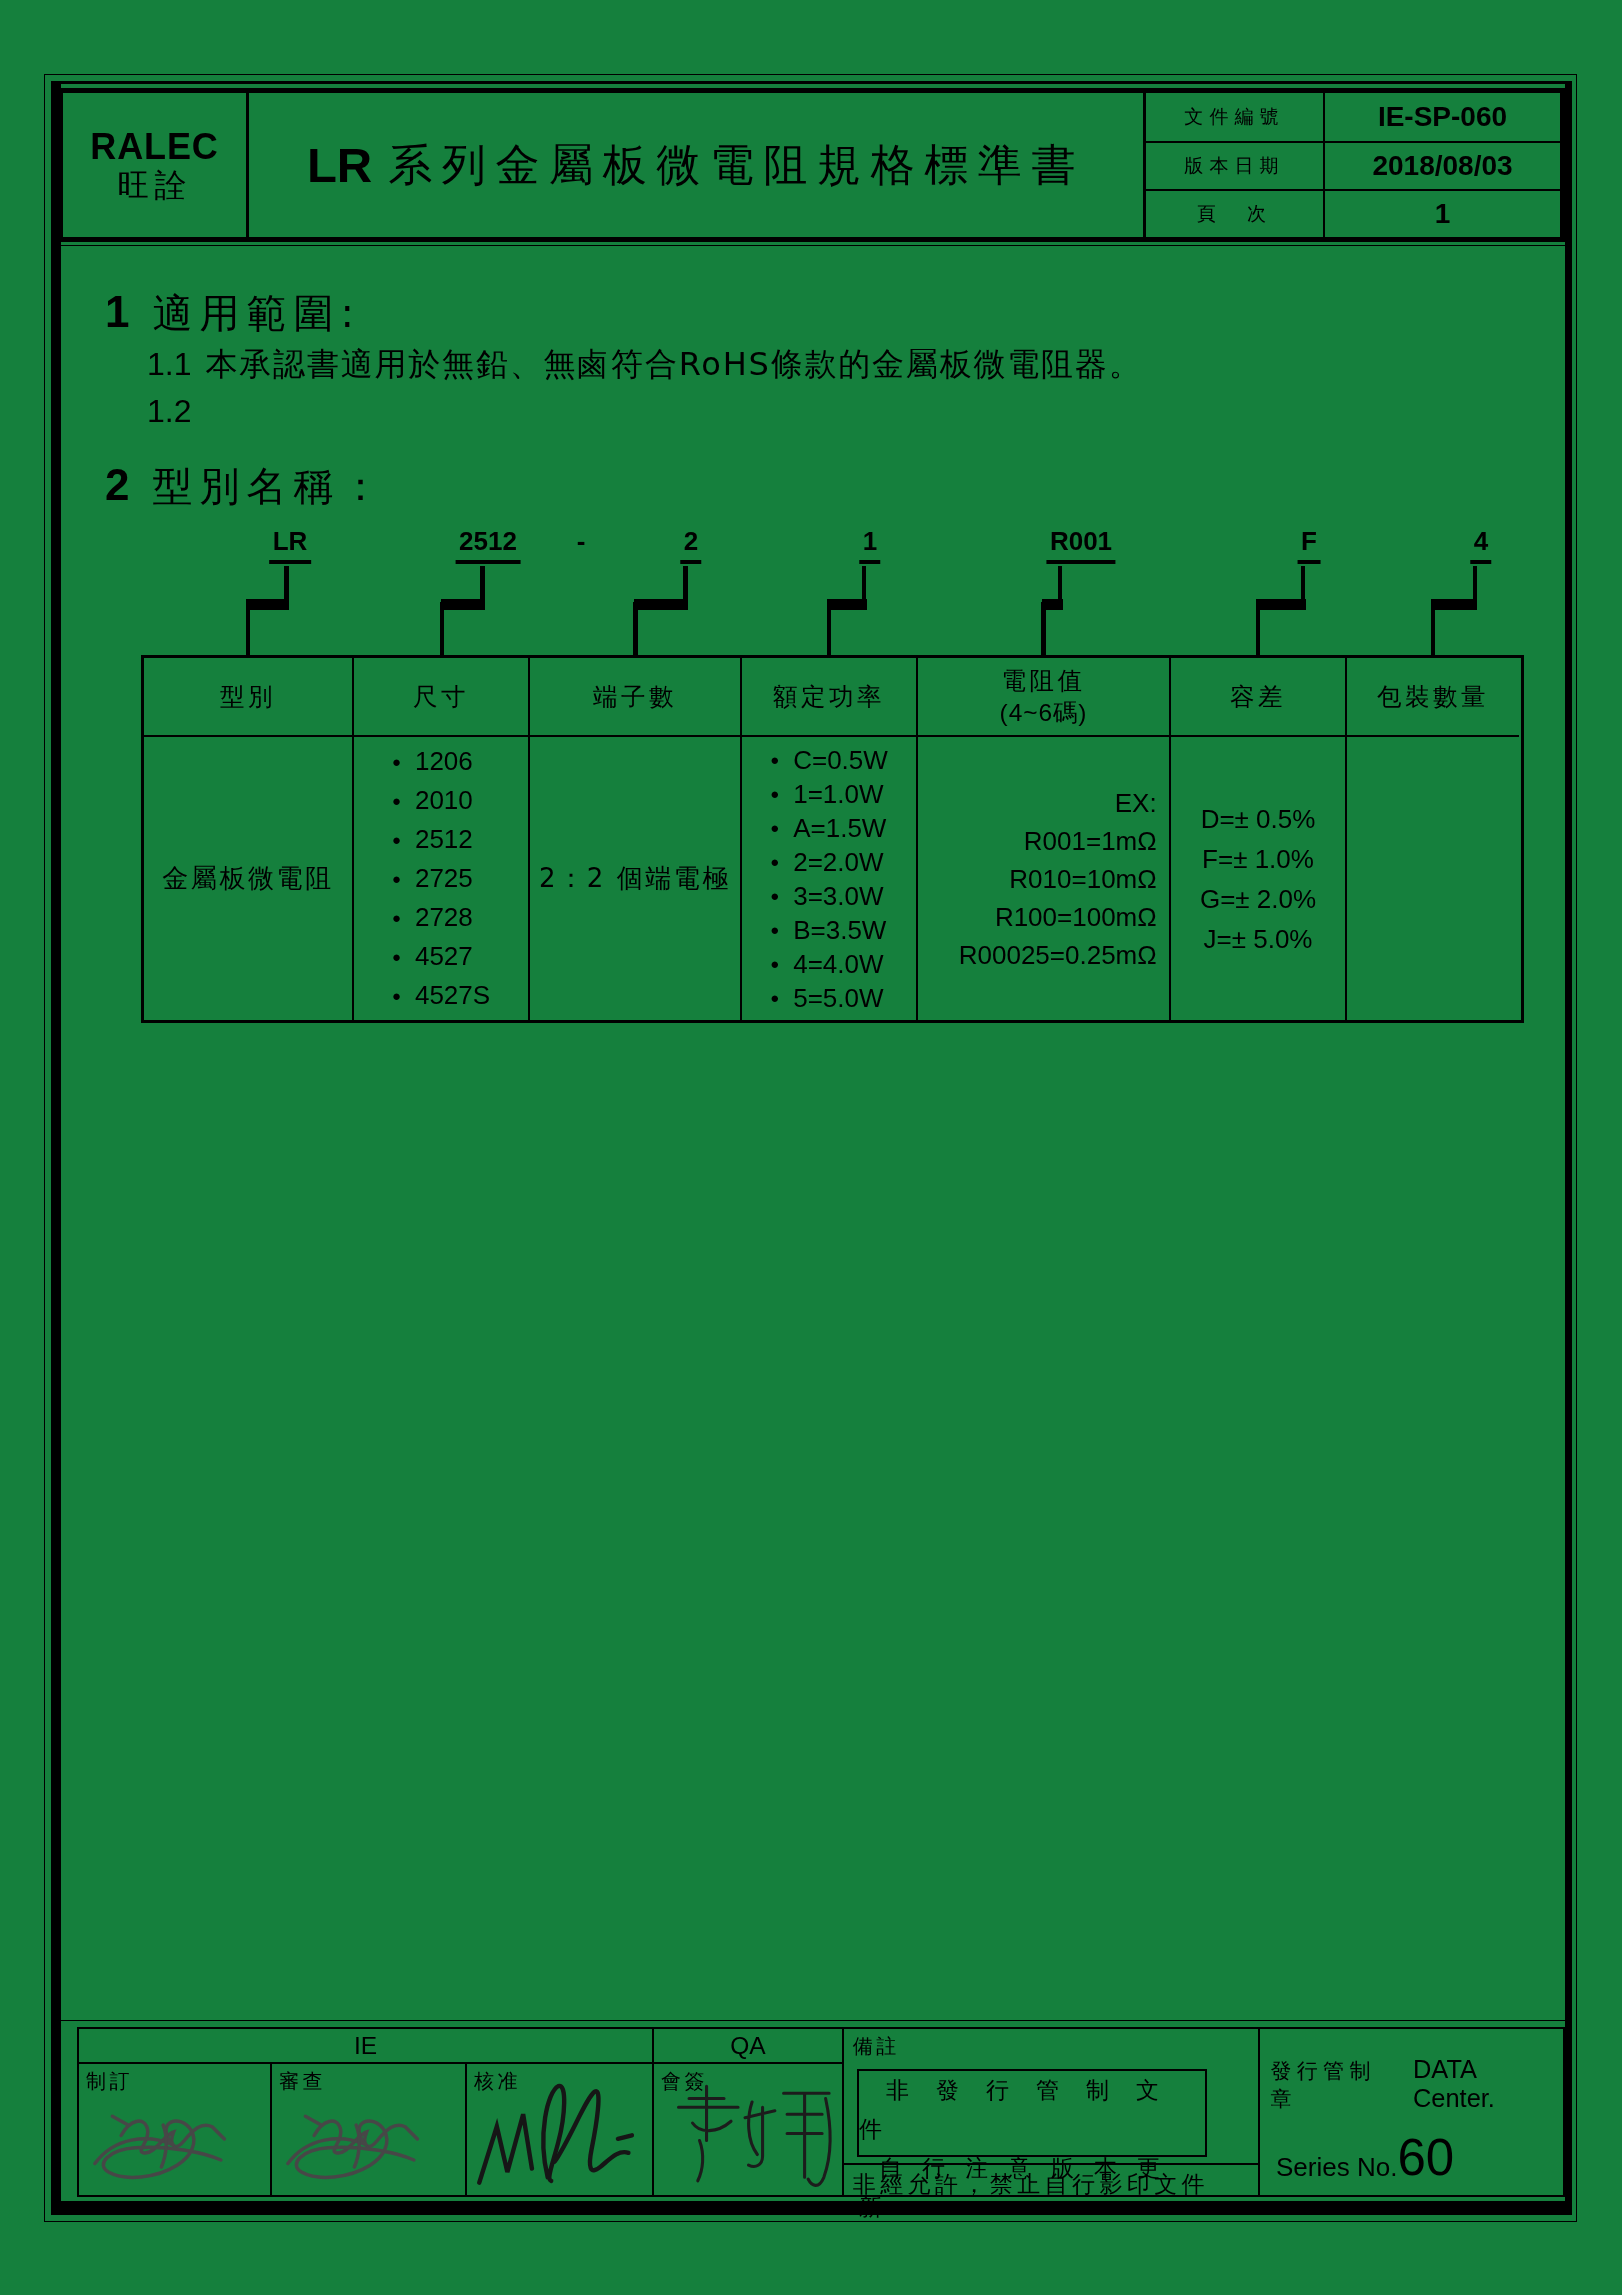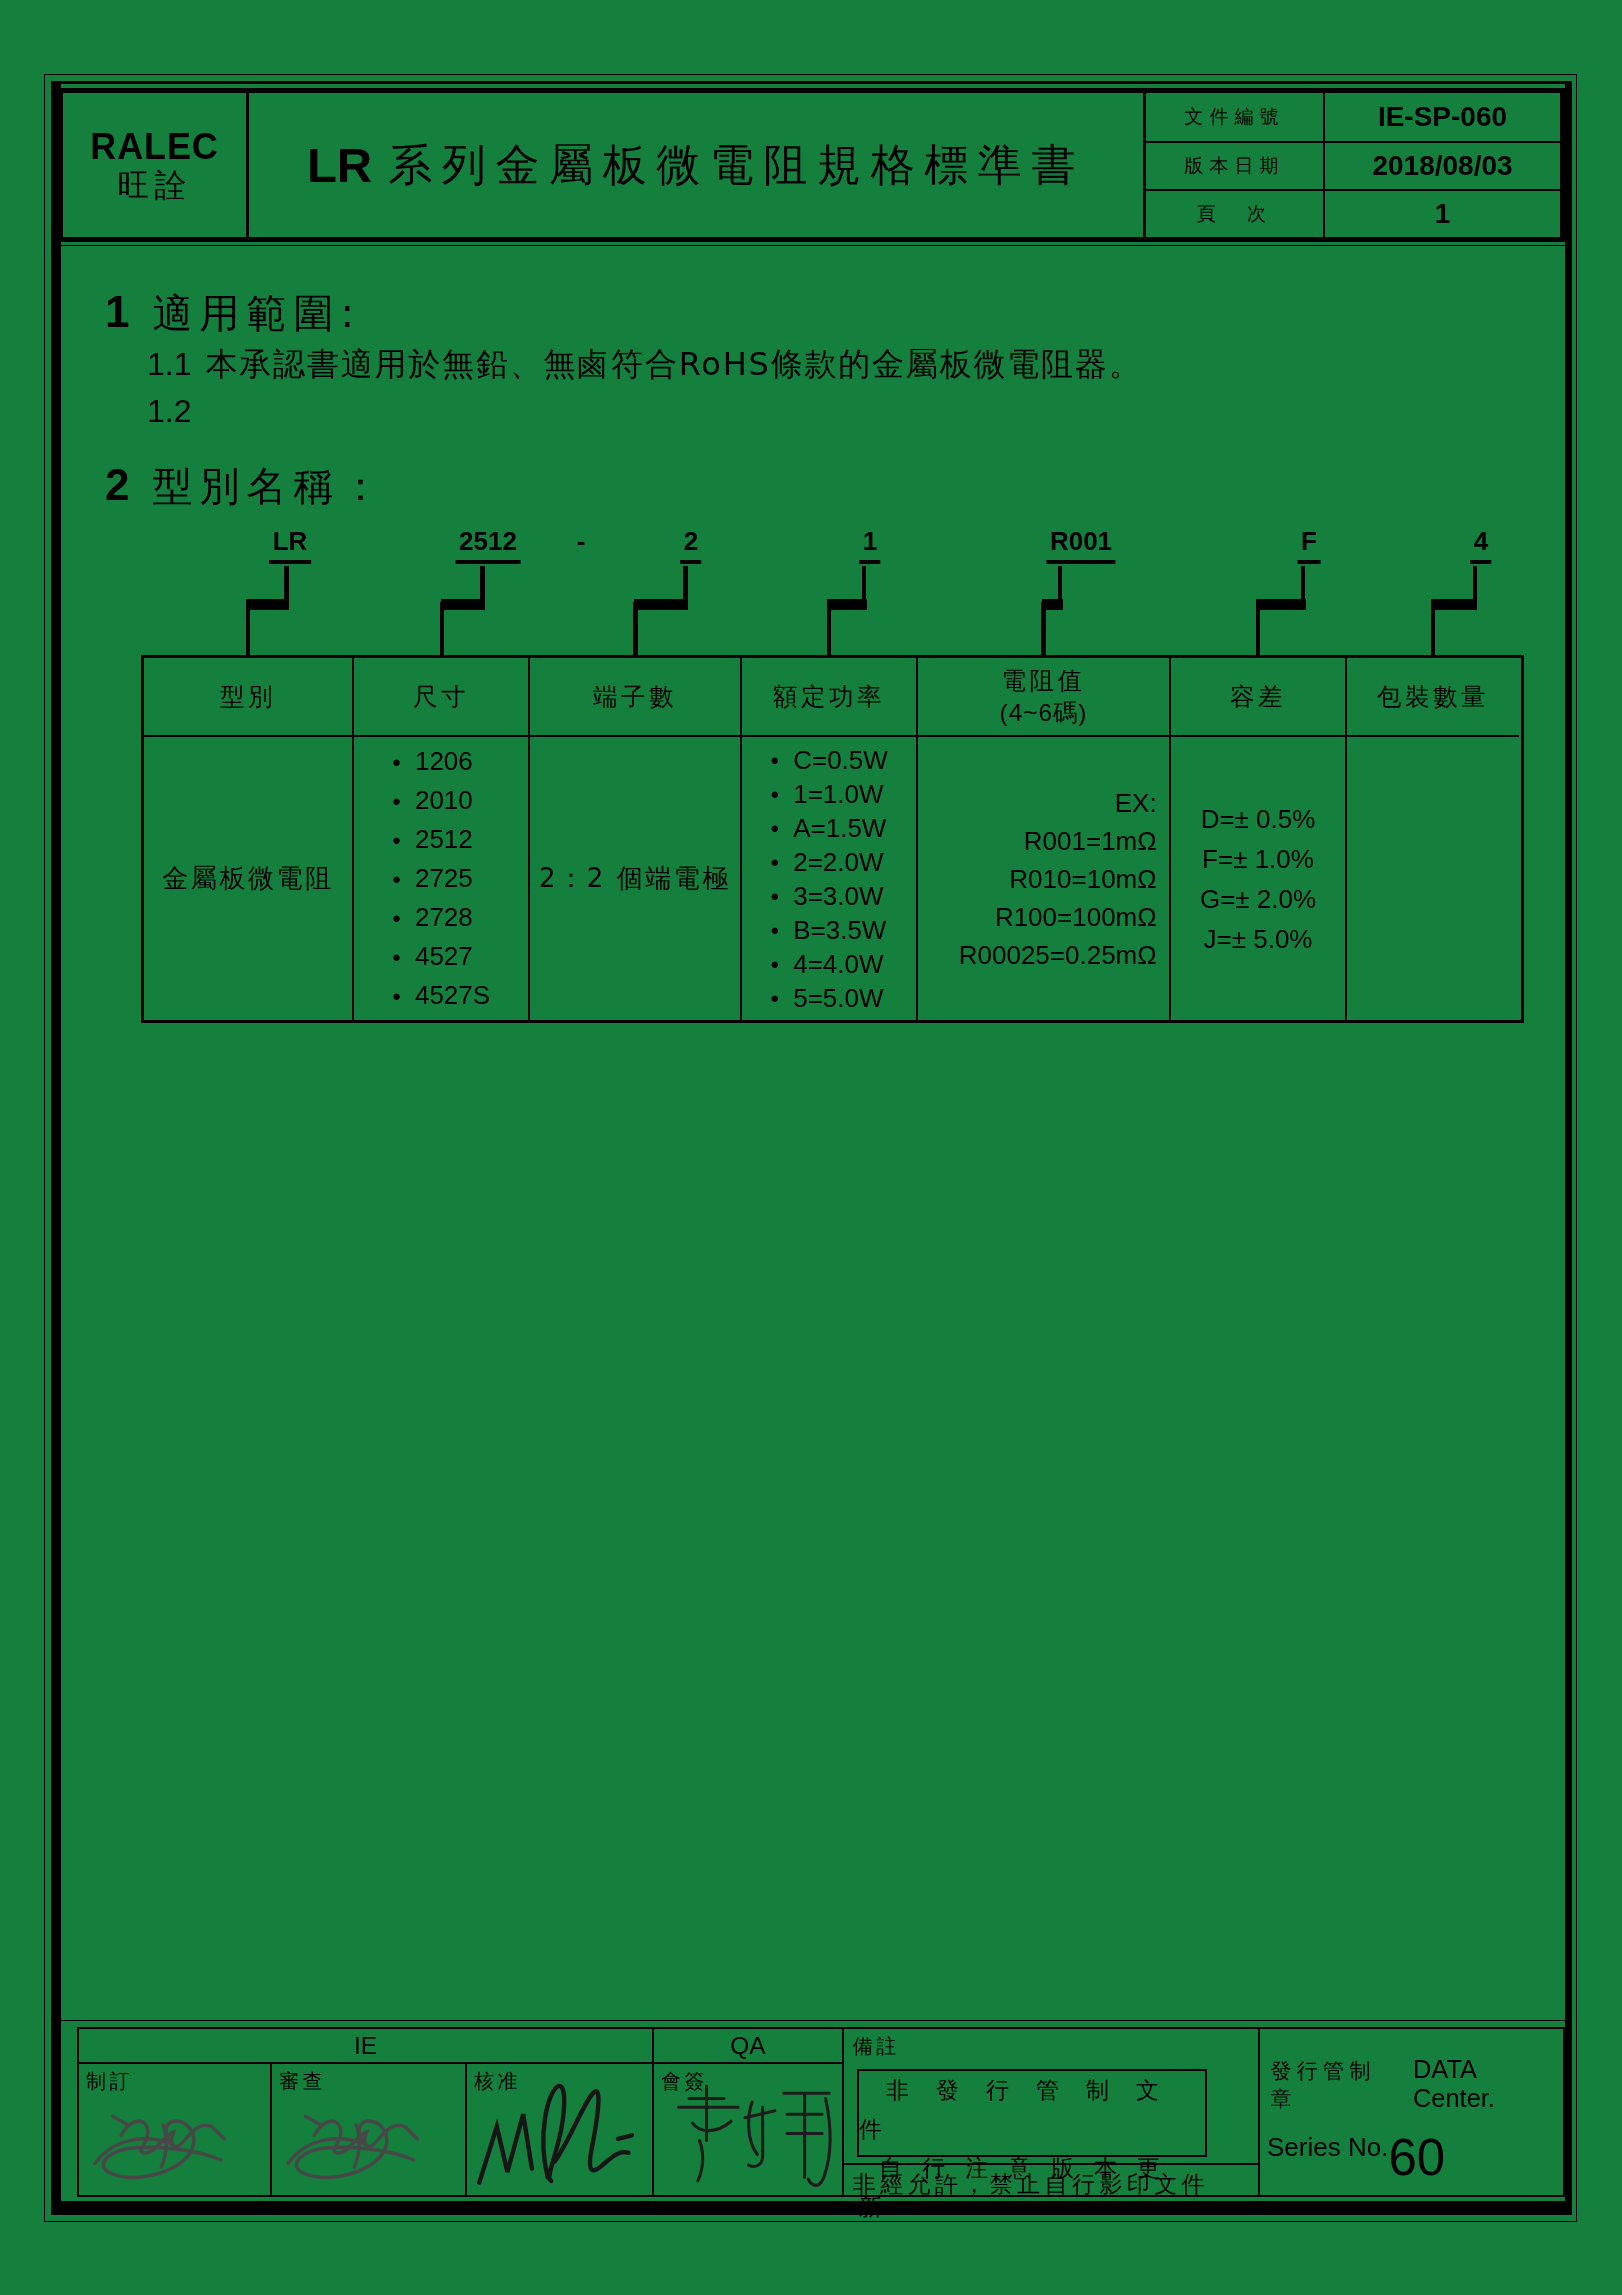--- a/index.html
+++ b/index.html
@@ -69,21 +69,21 @@
   .remark-label{position:absolute;left:8.8px;top:4.4px;font-size:20px;letter-spacing:3.5px;}
   .remark-box{position:absolute;left:13px;top:40px;width:350px;height:88px;border:2.6px solid #000;box-sizing:border-box;display:flex;flex-direction:column;align-items:center;}
   .remark-line1{font-size:23px;letter-spacing:27px;text-indent:27px;line-height:39px;}
   .remark-line2{font-size:23px;letter-spacing:20px;text-indent:20px;line-height:39px;}
   .remark-divider{position:absolute;left:0;top:134px;width:100%;border-top:2.6px solid #000;}
   .remark-note{position:absolute;left:8.8px;top:140px;font-size:23px;letter-spacing:4.4px;}
   .stamp-cell{grid-column:6;grid-row:1/3;}
   .stamp-row{position:absolute;left:10.5px;top:26px;display:flex;align-items:baseline;}
   .stamp-label{font-size:21px;letter-spacing:5.3px;margin-right:12.3px;}
   .stamp-value{font-size:25.4px;}
-  .series-row{position:absolute;left:7px;bottom:12.3px;display:flex;align-items:flex-start;}
+  .series-row{position:absolute;left:16px;bottom:12.3px;display:flex;align-items:flex-end;}
   .series-label{font-size:26px;}
   .series-value{font-size:51px;line-height:1;}
 </style>
 </head>
 <body>
 
 <div id="canvas">
   <div class="border-outer"></div>
   <div class="border-inner"></div>
 

